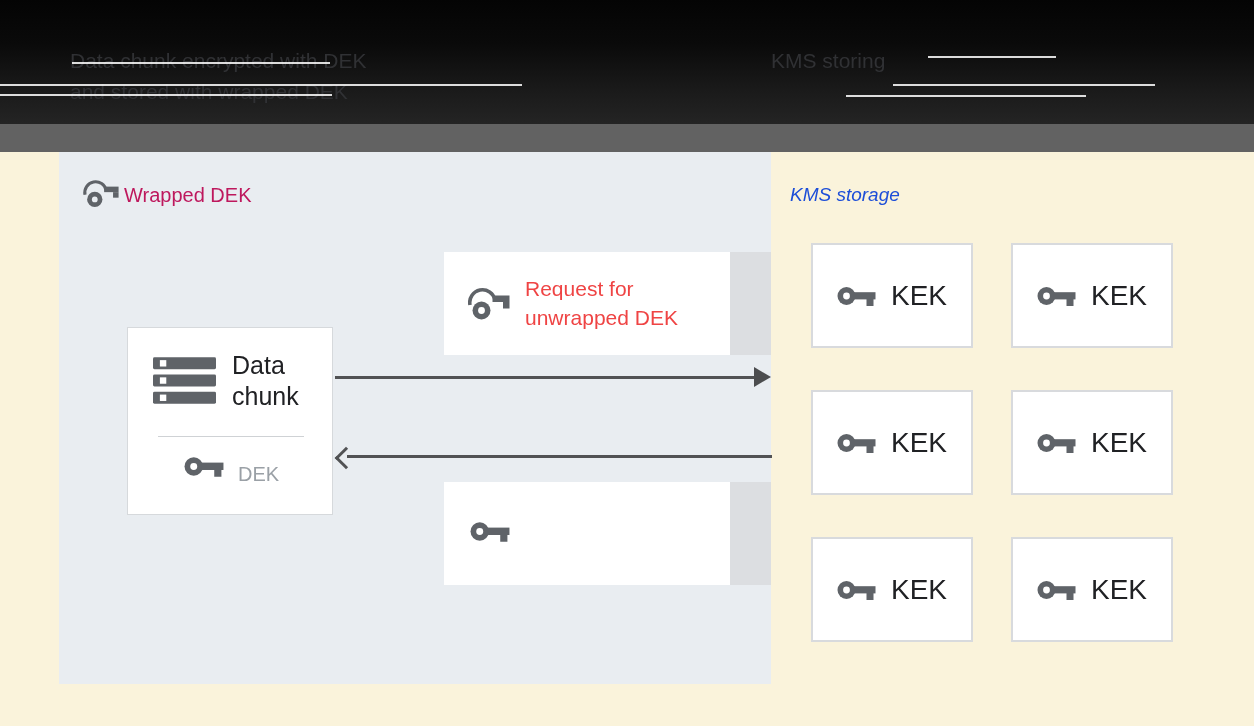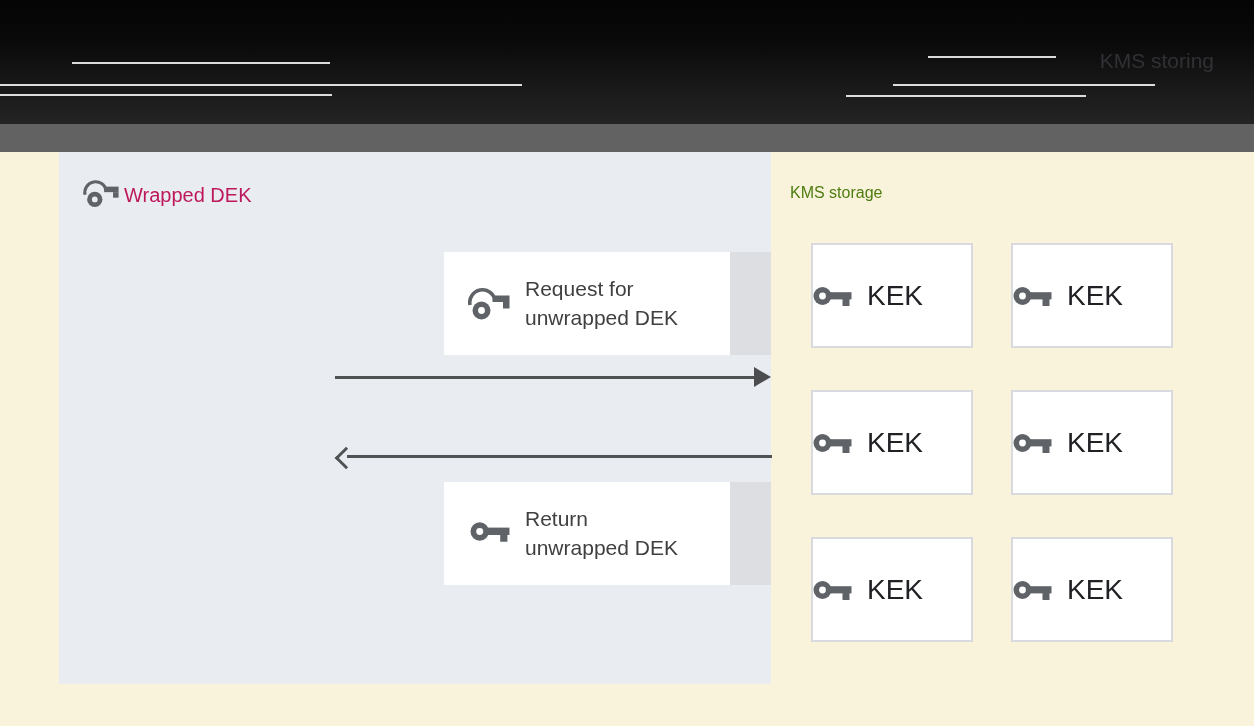--- a/index.html
+++ b/index.html
@@ -7,55 +7,59 @@
     position:relative;width:1254px;height:726px;overflow:hidden;
     background:#faf3db;font-family:"Liberation Sans",sans-serif;
     -webkit-font-smoothing:antialiased;
   }
   .abs{position:absolute;}
   
   .header{left:0;top:0;width:1254px;height:124px;
     background:linear-gradient(180deg,#040404 0%,#0a0a0a 35%,#191919 70%,#242424 100%);}
   .caption{font-size:21px;line-height:31px;color:#303134;font-weight:400;}
   .caption-left{left:70px;top:45px;}
-  .caption-right{left:771px;top:45px;width:443px;text-align:right;}
+  .caption-right{left:771px;top:45px;width:443px;text-align:left;}
   .artifact{background:#fff;opacity:.85;height:2px;}
   
   .graybar{left:0;top:124px;width:1254px;height:28px;background:#626262;}
   
   .panel{left:59px;top:152px;width:712px;height:532px;background:#e9edf1;}
   .panel-label{font-size:20px;color:#be185d;}
-  .kms-label{font-size:16px;color:#4d7c0f;}
+  .kms-label{font-size:19px;color:#1d4ed8;font-style:italic;}
   
   .white-box{background:#ffffff;}
   .datachunk-box{left:127px;top:327px;width:204px;height:186px;border:1px solid #d6d9dc;}
   .dc-title{font-size:25px;line-height:31px;color:#202124;}
   .dc-divider{background:#cfd2d5;height:1px;}
   .dek-label{font-size:20px;color:#9aa0a6;}
   .msg-box{width:286px;height:103px;}
   .msg-strip{width:41px;height:103px;background:#dcdee1;}
-  .msg-text{font-size:21px;line-height:29px;color:#404040;}
+  .msg-text{font-size:21px;line-height:29px;color:#ef4444;}
   
   .arrow-line{height:3px;background:#515254;}
   .arrow-head-right{width:0;height:0;border-left:17px solid #4c4d4f;
     border-top:10px solid transparent;border-bottom:10px solid transparent;}
   .arrow-head-left{width:13px;height:13px;border-left:3px solid #515254;
     border-bottom:3px solid #515254;transform:rotate(45deg);}
   
   .kek-box{width:162px;height:105px;background:#fff;border:2px solid #d8dadd;
-    box-sizing:border-box;display:flex;align-items:center;gap:14px;}
+    box-sizing:border-box;display:flex;align-items:center;justify-content:center;gap:14px;}
   .kek-text{font-size:28px;color:#202124;}
   .icon{color:#5f6368;display:block;}
 </style>
 </head>
 <body>
 
 <div class="stage">
 
   <div class="abs header">
+    <div class="abs caption caption-left">
+      <div>Data chunk encrypted with DEK</div>
+      <div>and stored with wrapped DEK</div>
+    </div>
     <div class="abs caption caption-right">
       <div>KMS storing</div>
     </div>
 
     <div class="abs artifact" style="left:72px;top:62px;width:258px;"></div>
     <div class="abs artifact" style="left:0;top:84px;width:522px;"></div>
     <div class="abs artifact" style="left:893px;top:84px;width:262px;"></div>
     <div class="abs artifact" style="left:0;top:94px;width:332px;"></div>
     <div class="abs artifact" style="left:928px;top:56px;width:128px;"></div>
     <div class="abs artifact" style="left:846px;top:95px;width:240px;"></div>
@@ -67,20 +71,42 @@
 
   <svg class="abs icon" style="left:82px;top:176px;" width="40" height="34" viewBox="0 0 44 40">
     <path d="M2 22 A 12.5 12.5 0 0 1 27 17" fill="none" stroke="currentColor" stroke-width="3.6"></path>
     <circle cx="13.5" cy="27.5" r="9" fill="currentColor"></circle>
     <circle cx="13.5" cy="27.5" r="3.4" fill="#e9edf1"></circle>
     <rect x="24.5" y="12.5" width="17" height="6.5" fill="currentColor"></rect>
     <rect x="35" y="19" width="6.5" height="6.5" fill="currentColor"></rect>
   </svg>
   <div class="abs panel-label" style="left:124px;top:184px;">Wrapped DEK</div>
 
+  <div class="abs white-box datachunk-box">
+    <svg class="abs icon" style="left:25px;top:29px;" width="63" height="47" viewBox="0 0 64 47">
+      <rect x="0" y="0" width="64" height="12" rx="1.5" fill="currentColor"></rect>
+      <rect x="7" y="2.8" width="6.5" height="6.5" fill="#fff"></rect>
+      <rect x="0" y="17.5" width="64" height="12" rx="1.5" fill="currentColor"></rect>
+      <rect x="7" y="20.3" width="6.5" height="6.5" fill="#fff"></rect>
+      <rect x="0" y="35" width="64" height="12" rx="1.5" fill="currentColor"></rect>
+      <rect x="7" y="37.8" width="6.5" height="6.5" fill="#fff"></rect>
+    </svg>
+    <div class="abs dc-title" style="left:104px;top:22px;">
+      <div>Data</div>
+      <div>chunk</div>
+    </div>
+    <div class="abs dc-divider" style="left:30px;top:108px;width:146px;"></div>
+    <svg class="abs icon" style="left:56px;top:125px;" width="41" height="27" viewBox="0 0 40 26">
+      <circle cx="9.5" cy="13" r="9" fill="currentColor"></circle>
+      <circle cx="9.5" cy="13" r="3.4" fill="#fff"></circle>
+      <rect x="17" y="9.2" width="21.5" height="7.2" fill="currentColor"></rect>
+      <rect x="29.5" y="16" width="7" height="7" fill="currentColor"></rect>
+    </svg>
+    <div class="abs dek-label" style="left:110px;top:135px;">DEK</div>
+  </div>
 
   <div class="abs msg-strip" style="left:730px;top:252px;"></div>
   <div class="abs white-box msg-box" style="left:444px;top:252px;">
     <svg class="abs icon" style="left:24px;top:31px;" width="44" height="40" viewBox="0 0 44 40">
       <path d="M2 22 A 12.5 12.5 0 0 1 27 17" fill="none" stroke="currentColor" stroke-width="3.6"></path>
       <circle cx="13.5" cy="27.5" r="9" fill="currentColor"></circle>
       <circle cx="13.5" cy="27.5" r="3.4" fill="#fff"></circle>
       <rect x="24.5" y="12.5" width="17" height="6.5" fill="currentColor"></rect>
       <rect x="35" y="19" width="6.5" height="6.5" fill="currentColor"></rect>
     </svg>
@@ -91,24 +117,20 @@
   </div>
 
   <div class="abs msg-strip" style="left:730px;top:482px;"></div>
   <div class="abs white-box msg-box" style="left:444px;top:482px;">
     <svg class="abs icon" style="left:26px;top:36px;" width="41" height="27" viewBox="0 0 40 26">
       <circle cx="9.5" cy="13" r="9" fill="currentColor"></circle>
       <circle cx="9.5" cy="13" r="3.4" fill="#fff"></circle>
       <rect x="17" y="9.2" width="21.5" height="7.2" fill="currentColor"></rect>
       <rect x="29.5" y="16" width="7" height="7" fill="currentColor"></rect>
     </svg>
-    <div class="abs msg-text" style="left:81px;top:22px;">
-      <div>Return</div>
-      <div>unwrapped DEK</div>
-    </div>
   </div>
 
   <div class="abs arrow-line" style="left:335px;top:376px;width:421px;"></div>
   <div class="abs arrow-head-right" style="left:754px;top:367px;"></div>
   <div class="abs arrow-line" style="left:347px;top:455px;width:425px;"></div>
   <div class="abs arrow-head-left" style="left:338px;top:450px;"></div>
 
   <div class="abs kms-label" style="left:790px;top:184px;">KMS storage</div>
 
   <div class="abs kek-box" style="left:811px;top:243px;">

